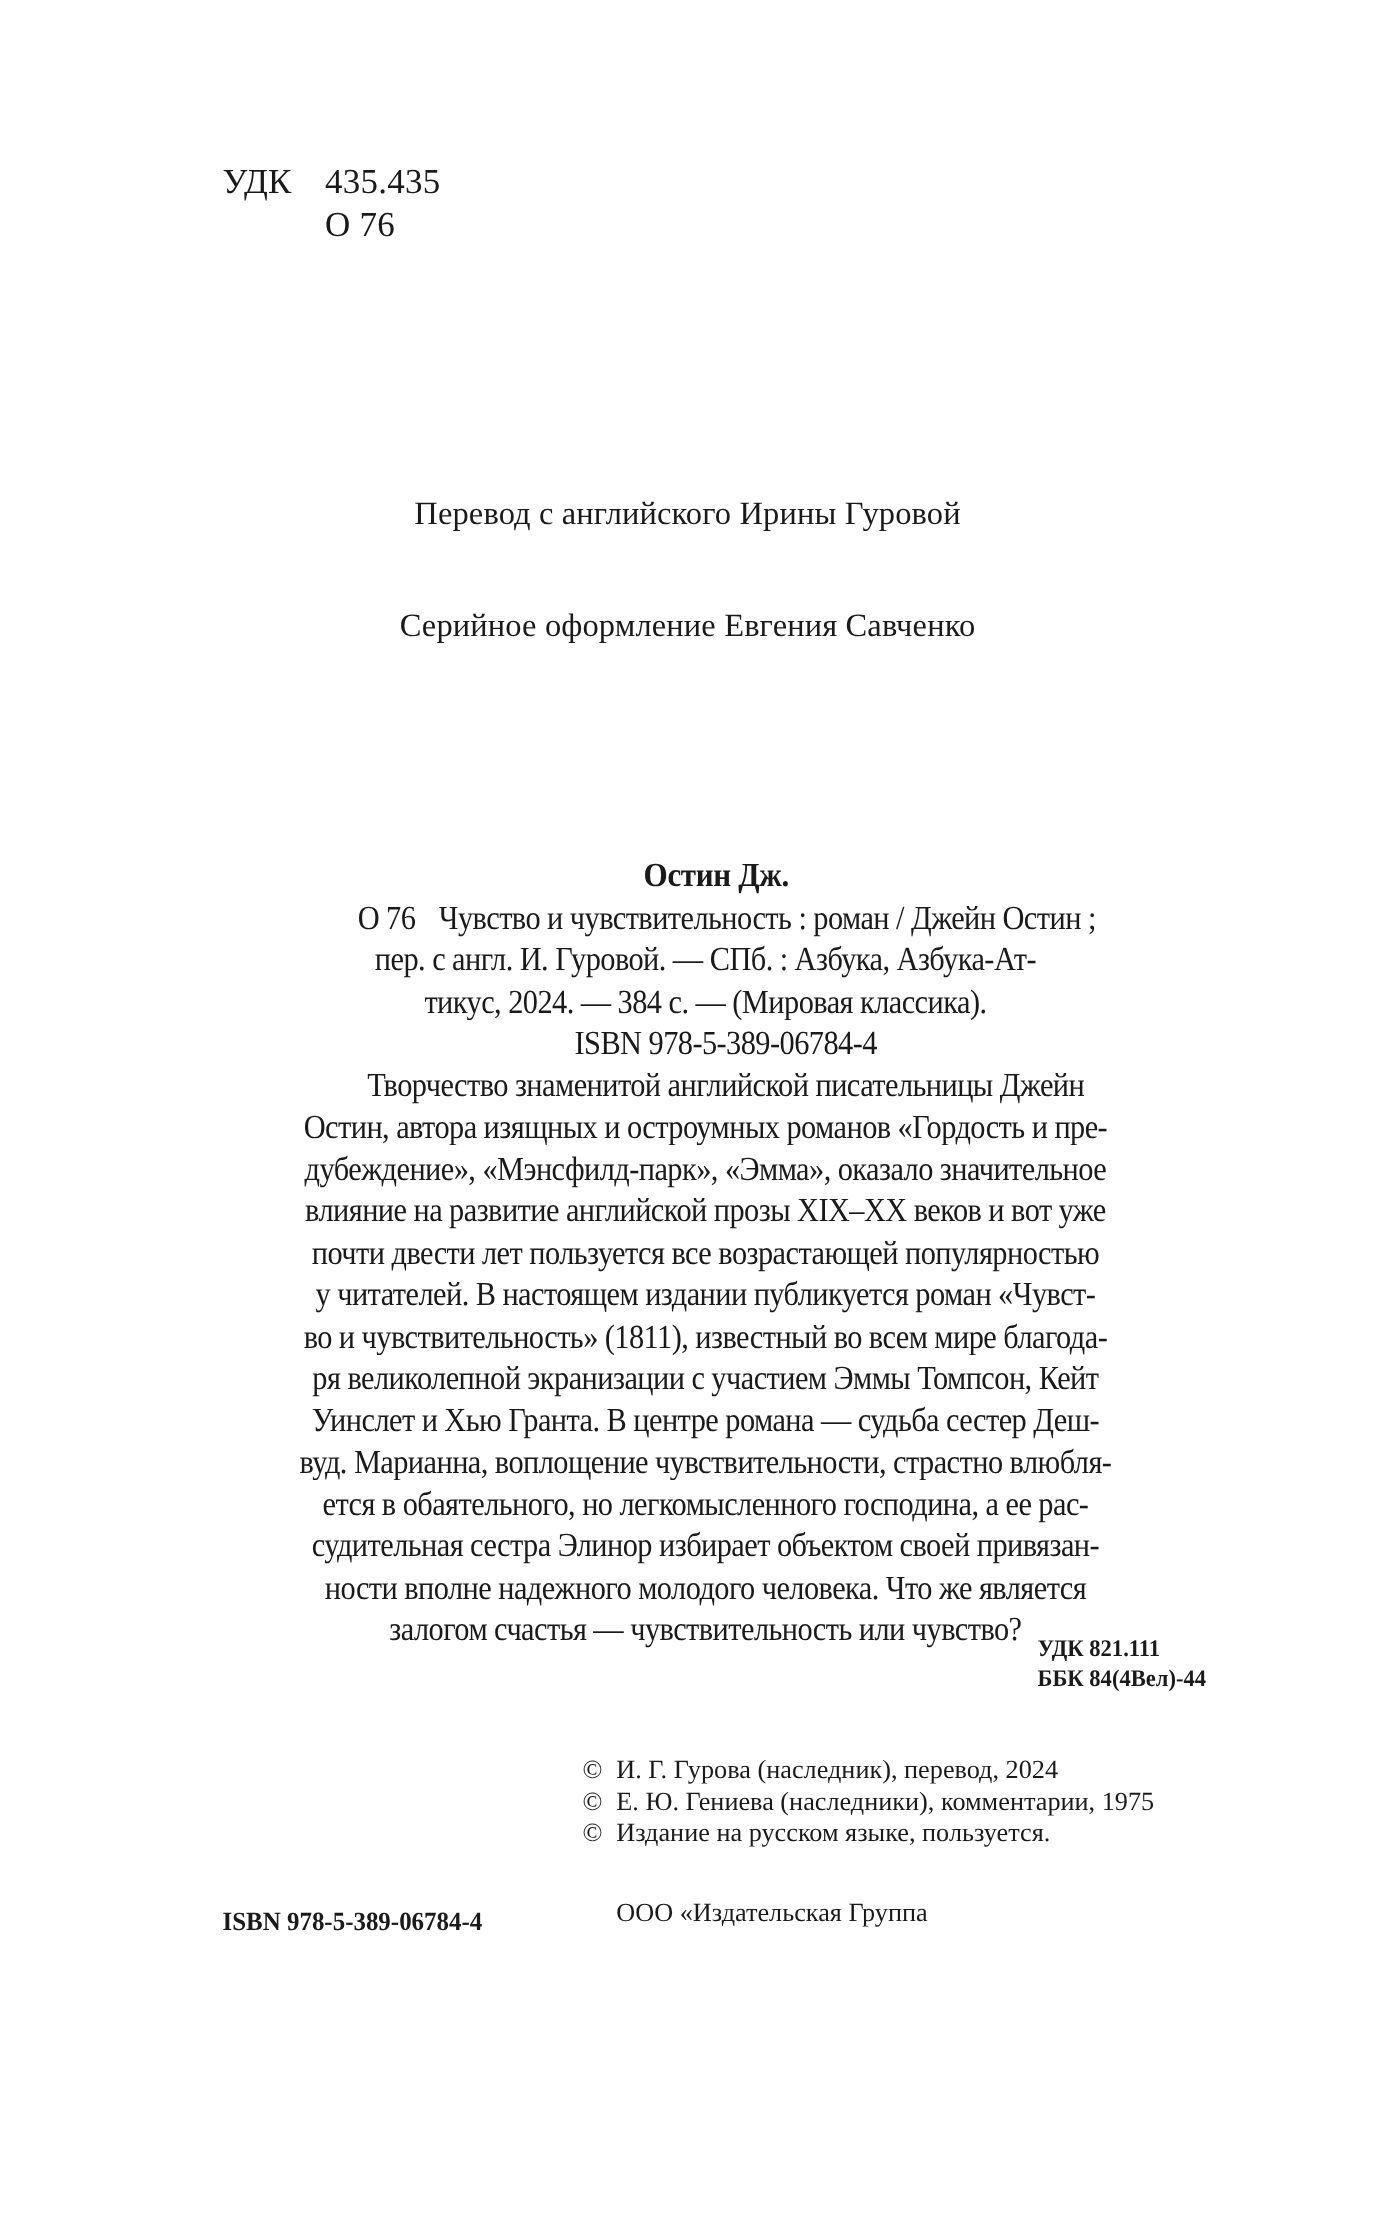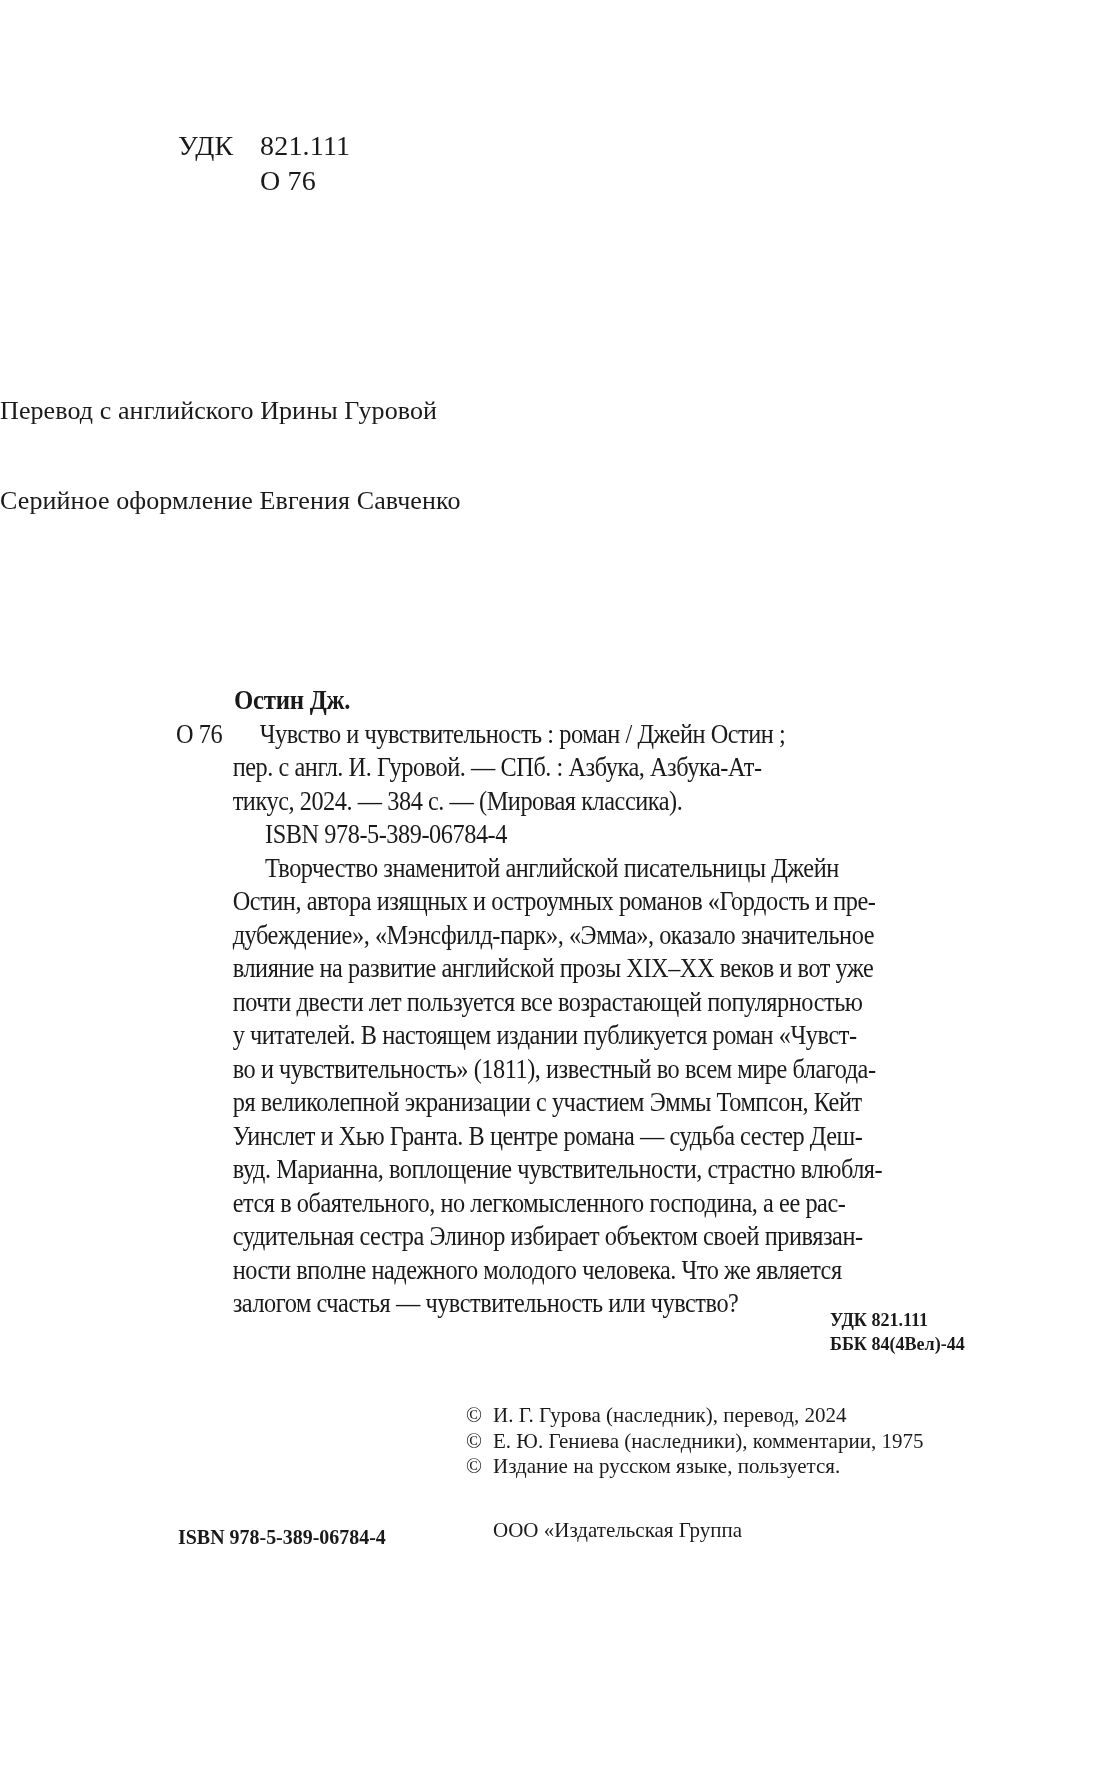--- a/index.html
+++ b/index.html
@@ -33,36 +33,37 @@
     }
     .classif .row { display: flex; white-space: nowrap; }
     .classif .lbl { width: 82px; }
     .classif .code-only { padding-left: 82px; }
 
     
     .credit {
       position: absolute;
       left: 0;
       width: 1100px;
-      text-align: left;
+      text-align: center;
       font-size: 26px;
       white-space: nowrap;
       letter-spacing: 0.1px;
     }
     .credit.translation { top: 396px; }
     .credit.design { top: 486px; }
 
     
     .biblio {
       position: absolute;
       left: 176px;
       top: 684px;
       width: 800px;
       font-size: 27px;
       line-height: 33.5px;
+      text-align: center;
     }
     .biblio .author {
       font-weight: bold;
       padding-left: 63px;
       letter-spacing: -0.3px;
       transform: scaleX(0.92);
       transform-origin: left center;
     }
     .biblio .main-line {
       position: relative;
@@ -141,21 +142,21 @@
     }
   </style>
 </head>
 <body>
 
 <div class="page">
 
   <div class="classif">
     <div class="row">
       <span class="lbl">УДК</span>
-      <span>821.111</span>
+      <span>435.435</span>
     </div>
     <div class="row code-only">
       <span>О 76</span>
     </div>
   </div>
 
   <div class="credit translation">Перевод с английского Ирины Гуровой</div>
   <div class="credit design">Серийное оформление Евгения Савченко</div>
 
   <div class="biblio">

